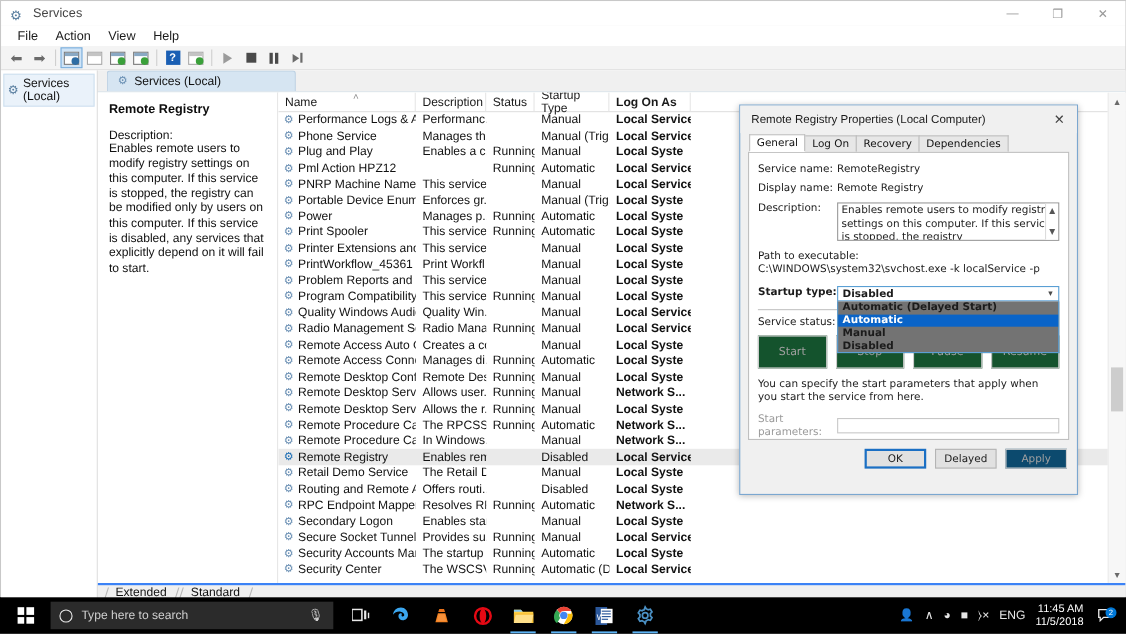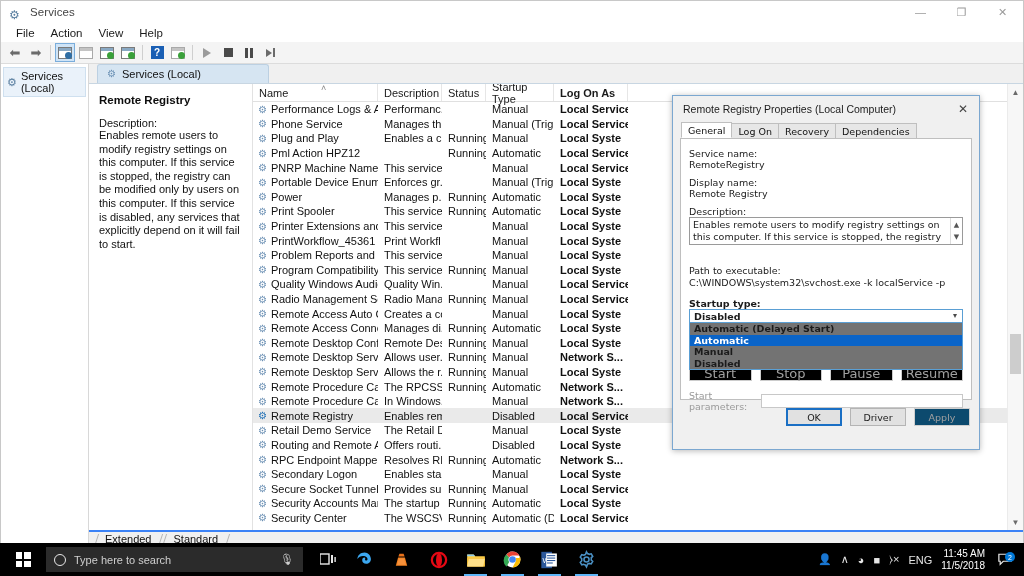--- a/index.html
+++ b/index.html
@@ -188,21 +188,21 @@
     font-size: 9.5px; color: #111; padding: 2px 6px 1px 6px;
     border: 1px solid #bfbfbf; border-bottom: none; background: #e7e7e7;
     margin-right: -1px;
   }
   .dlg-tab.active { background: #fff; border-bottom: 1px solid #fff; position: relative; z-index: 2; }
 
   .dlg-panel {
     margin: 0 7px 0 7px; background: #fff; border: 1px solid #bfbfbf;
     height: 262px; position: relative; padding: 9px 8px 0 8px;
   }
-  .frm-row { display: flex; margin-bottom: 7px; flex-direction: column; }
+  .frm-row { display: flex; margin-bottom: 7px; }
   .frm-label { width: 72px; font-size: 9.5px; color: #1b1b1b; flex-shrink: 0; }
   .frm-value { font-size: 9.5px; color: #1b1b1b; }
   .frm-label.dim { color: #9a9a9a; }
 
   .desc-box {
     flex: 1; height: 35px; border: 1px solid #9a9a9a; background: #fff;
     font-size: 9.5px; color: #1b1b1b; line-height: 12px; padding: 1px 3px;
     position: relative; overflow: hidden;
   }
   .desc-scroll {
@@ -225,22 +225,22 @@
     position: absolute; left: 0; right: 0; top: 14px;
     border: 1px solid #5a9fd4; border-top: none; background: #737373; z-index: 9;
   }
   .combo-opt { font-size: 9.5px; color: #1b1b1b; padding: 0 0 0 4px; height: 11.5px; line-height: 11.5px; }
   .combo-opt.sel { background: #0a64c8; color: #fff; }
 
   .hr-sep { height: 1px; background: #c4c4c4; width: 80px; margin: 6px 0 5px 0; }
 
   .btn-row { display: flex; gap: 8px; margin-top: 7px; }
   .sbtn {
-    flex: 1; height: 16px; border: 1px solid #cccccc; background: #000000;
-    font-size: 13px; color: #a0a0a0; display: flex; align-items: center; justify-content: center;
+    flex: 1; height: 30px; border: 1px solid #cccccc; background: #14532d;
+    font-size: 10px; color: #a0a0a0; display: flex; align-items: center; justify-content: center;
   }
   .helper-text { font-size: 9.5px; color: #1b1b1b; line-height: 11.5px; margin-top: 9px; }
   .param-row { display: flex; align-items: center; margin-top: 9px; }
   .param-input {
     flex: 1; height: 14px; border: 1px solid #c8c8c8; background: #fff;
   }
 
   .dlg-footer { display: flex; justify-content: flex-end; gap: 8px; padding: 8px 9px 0 0; }
   .dbtn {
     width: 56px; height: 18px; font-size: 9.5px; display: flex; align-items: center; justify-content: center;
@@ -735,21 +735,21 @@
         <div class="frm-label">Description:</div>
         <div class="desc-box">
           <span>Enables remote users to modify registry settings on this computer. If this service is stopped, the registry</span>
           <div class="desc-scroll">
             <span>▲</span>
             <span>▼</span>
           </div>
         </div>
       </div>
 
-      <div style="margin-top:20px;">
+      <div style="margin-top:8px;">
         <div class="path-label">Path to executable:</div>
         <div class="path-value">C:\WINDOWS\system32\svchost.exe -k localService -p</div>
       </div>
 
       <div class="frm-row" style="margin-top:10px;font-weight:bold;">
         <div class="frm-label">Startup type:</div>
         <div class="combo-wrap">
           <div class="combo">
             <span>Disabled</span>
             <span class="combo-arrow">▾</span>
@@ -770,30 +770,31 @@
         <div class="frm-value">Stopped</div>
       </div>
 
       <div class="btn-row">
         <div class="sbtn">Start</div>
         <div class="sbtn">Stop</div>
         <div class="sbtn">Pause</div>
         <div class="sbtn">Resume</div>
       </div>
 
+      <div class="helper-text">You can specify the start parameters that apply when you start the service from here.</div>
 
       <div class="param-row">
         <div class="frm-label dim">Start parameters:</div>
         <div class="param-input"></div>
       </div>
     </div>
 
     <div class="dlg-footer">
       <div class="dbtn primary">OK</div>
-      <div class="dbtn">Driver</div>
+      <div class="dbtn">Delayed</div>
       <div class="dbtn disabled">Apply</div>
     </div>
   </div>
 
   <div class="taskbar">
     <div class="start-btn">
       <span class="win-logo">
           <i></i>
           <i></i>
           <i></i>

